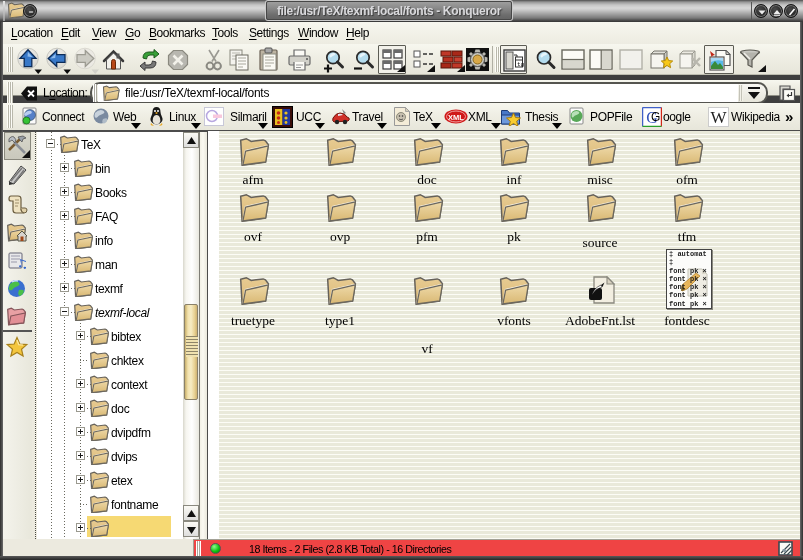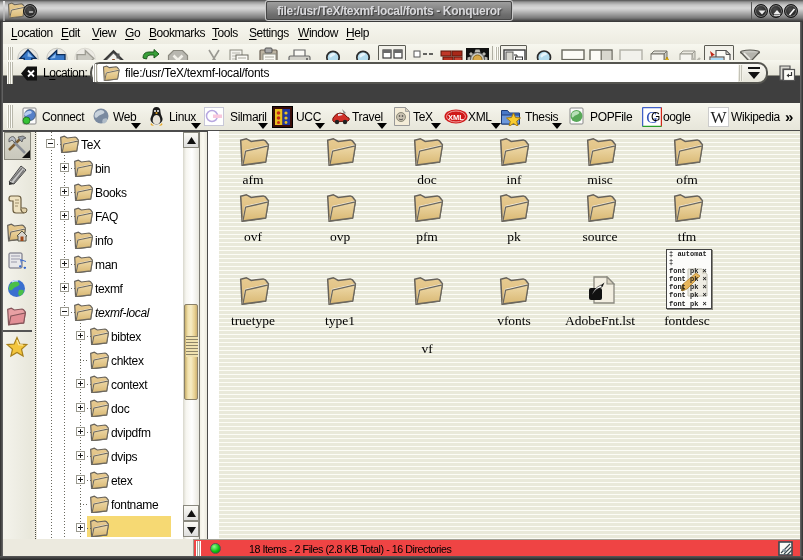--- a/index.html
+++ b/index.html
@@ -16,21 +16,21 @@
   background:linear-gradient(180deg,#9e9e9e 0,#8a8a8a 35%,#6e6e6e 75%,#646464 100%);
   color:#d9d9dc; font-weight:bold; font-size:12px; letter-spacing:-0.35px; line-height:18px; text-align:center; text-shadow:1px 1px 1px #3a3a3a; }
 .tsep { top:2px; width:1px; height:18px; background:#555; }
 .tbtn { top:4px; width:14px; height:14px; border-radius:50%; background:radial-gradient(circle at 40% 35%, #4a4a4a 0,#262626 70%); border:1px solid #111; box-shadow:0 0 0 1px #777 inset; }
 .tbtn svg { position:absolute; left:0; top:0; }
 
 
 .bar { left:3px; width:797px; background:linear-gradient(180deg,#f7f7ef 0,#efeee4 45%,#e7e6da 100%); }
 #menubar { top:22px; height:39px; border-bottom:1px solid #cfcfc2;}
 #toolbar { top:44px; height:31px; border-bottom:1px solid #bdbdb0;}
-#locbar  { top:60px; height:16px; border-bottom:1px solid #8f8f85;}
+#locbar  { top:80px; height:16px; border-bottom:1px solid #8f8f85;}
 #bookbar { top:103px; height:27px; }
 #topframe { left:3px; top:130px; width:797px; height:2px; background:#4c4c4c; }
 .mitem { position:absolute; top:4px; font-size:12px; letter-spacing:-0.45px; color:#000; }
 .mitem u { text-decoration:underline; text-underline-offset:2px; }
 .grip { position:absolute; width:6px; background:repeating-linear-gradient(90deg,#fdfdf8 0,#fdfdf8 1px,#b9b8ab 1px,#b9b8ab 2px); }
 
 
 .tico { position:absolute; }
 .pressed { border:1px solid #5c5c54; background:#f2f1ea; border-radius:1px; }
 .bkt { position:absolute; top:7px; font-size:12px; letter-spacing:-0.35px; color:#000; }
@@ -774,21 +774,21 @@
     <svg class="ficon" style="left:377px;top:62px;">
         <use href="#folder32"></use>
       </svg>
     <svg class="ficon" style="left:464px;top:62px;">
         <use href="#folder32"></use>
       </svg>
     <div class="ilabel" style="left:0px;top:98px;">ovf</div>
     <div class="ilabel" style="left:87px;top:98px;">ovp</div>
     <div class="ilabel" style="left:174px;top:98px;">pfm</div>
     <div class="ilabel" style="left:261px;top:98px;">pk</div>
-    <div class="ilabel" style="left:347px;top:98px;">source</div>
+    <div class="ilabel" style="left:347px;top:104px;">source</div>
     <div class="ilabel" style="left:434px;top:98px;">tfm</div>
 
     <svg class="ficon" style="left:30px;top:145px;">
         <use href="#folder32"></use>
       </svg>
     <svg class="ficon" style="left:117px;top:145px;">
         <use href="#folder32"></use>
       </svg>
     <svg class="ficon" style="left:204px;top:145px;">
         <use href="#folder32"></use>

